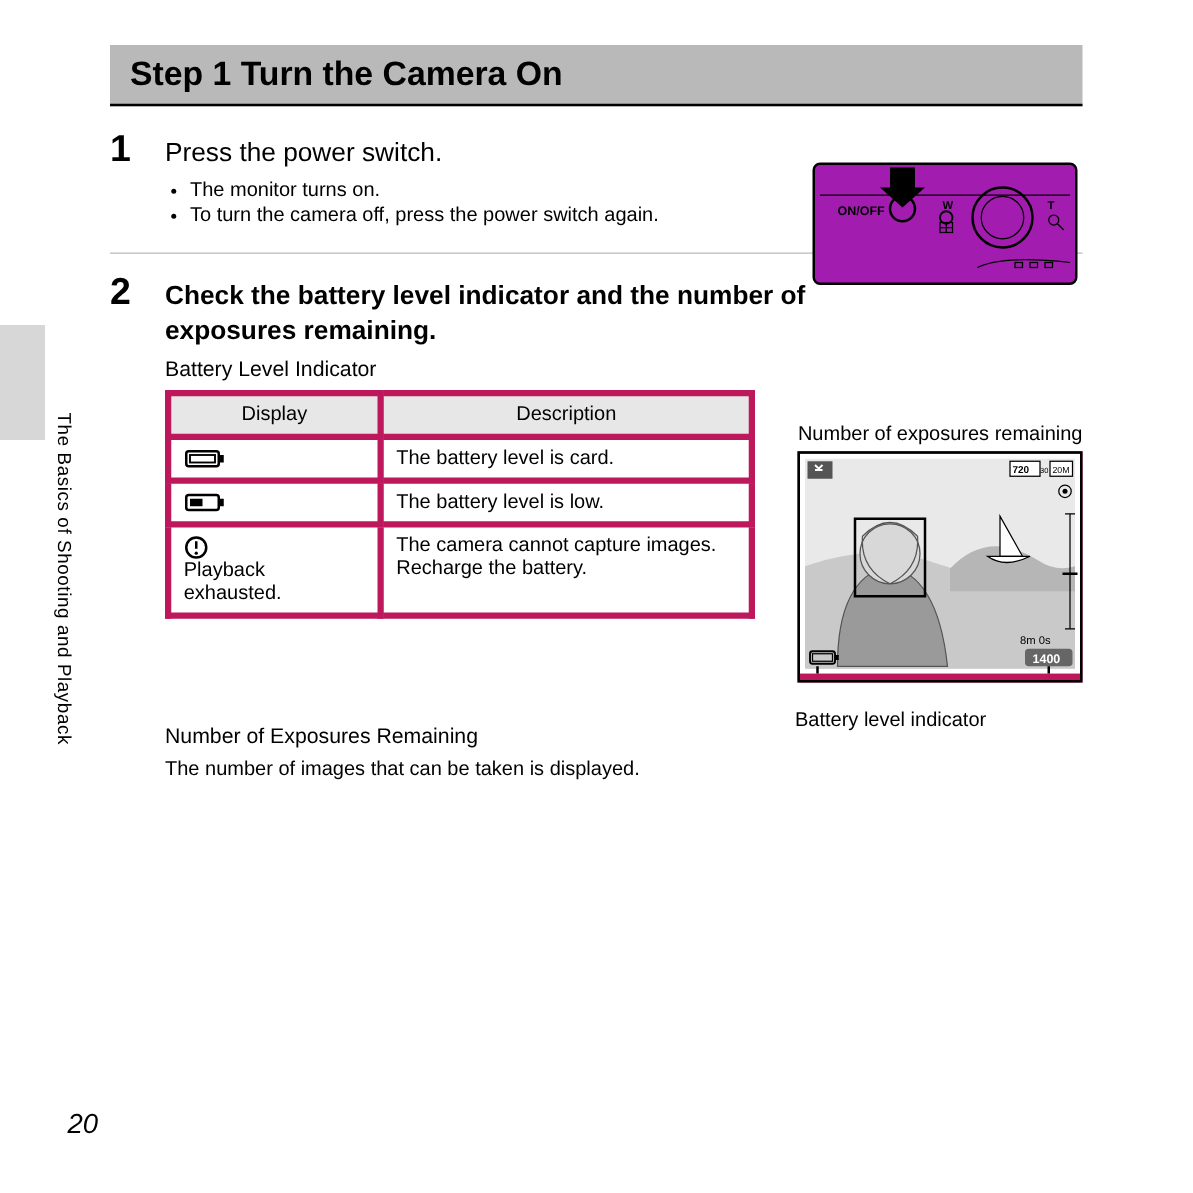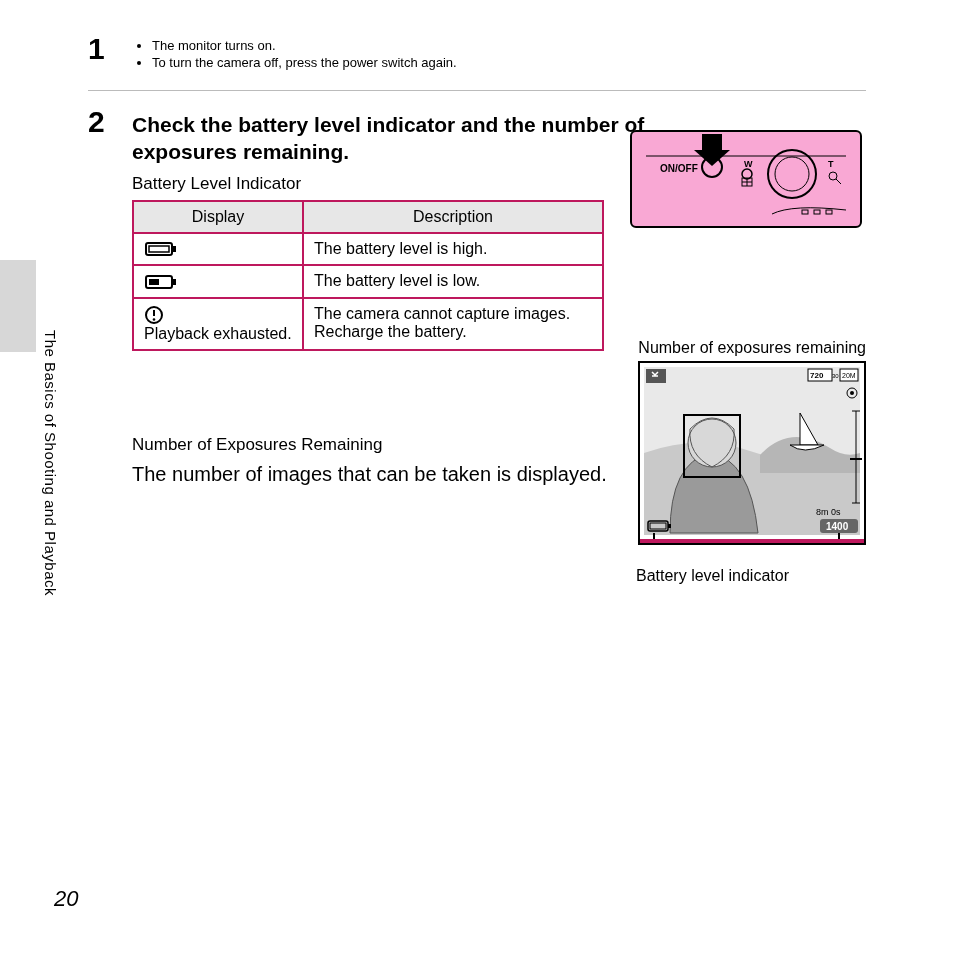--- a/index.html
+++ b/index.html
@@ -47,21 +47,21 @@
     margin-top: -2px;
   }
   .step-body { flex: 1; }
   .step-head {
     font-size: 21px;
     font-weight: 400;
     margin: 2px 0 8px 0;
     line-height: 1.3;
   }
   .bullets { margin: 0; padding: 0 0 0 20px; list-style: disc; }
-  .bullets li { font-size: 13px; margin: 2px 0; }
+  .bullets li { font-size: 16px; margin: 2px 0; }
 
   
   .side-tab {
     position: absolute;
     left: 0; top: 260px;
     width: 36px; height: 92px;
     background: #d7d7d7;
   }
   .side-text {
     position: absolute;
@@ -69,36 +69,36 @@
     writing-mode: vertical-rl;
     font-size: 15px;
     font-weight: 400;
     letter-spacing: 0.5px;
   }
 
   
   .camera-top {
     position: absolute;
     right: 92px; top: 130px;
-    width: 232px; height: 98px;
+    width: 212px; height: 98px;
     border: 2px solid #000;
     border-radius: 6px;
-    background: #f9a8d4;
+    background: #a21caf;
   }
   .camera-top svg { width: 100%; height: 100%; display:block; }
 
   
   .batt-heading { font-size: 17px; margin: 6px 0 6px 0; }
   .batt-table {
     border-collapse: collapse;
     width: 472px;
     font-size: 16px;
   }
   .batt-table th, .batt-table td {
-    border: 2px solid #be185d;
+    border: 5px solid #be185d;
     padding: 6px 10px;
     text-align: left;
     vertical-align: top;
   }
   .batt-table th { background: #e7e7e7; font-weight: 400; text-align: center; }
   .batt-table .icon-cell { width: 170px; }
   .batt-icon { display: inline-block; vertical-align: middle; }
 
   
   .monitor-block {
@@ -107,45 +107,49 @@
     top: 338px;
     width: 230px;
     text-align: right;
   }
   .mon-label-top { font-size: 16px; margin-bottom: 4px; line-height:1.2;}
   .mon-svg-wrap { border: 2px solid #000; display:inline-block; background:#be185d; }
   .mon-label-bot { font-size: 16px; text-align: left; margin-top: 8px; }
 
   
   .sub-heading { font-size: 17px; margin: 84px 0 6px 0; }
-  .body-text { font-size: 20px; margin: 0 0 6px 0; line-height:1.35; }
+  .body-text { font-size: 16px; margin: 0 0 6px 0; line-height:1.35; }
   .bullets2 { margin: 0; padding-left: 20px; list-style: disc; font-size:16px; line-height:1.35;}
   .in-icon {
     display:inline-block; width:18px; height:14px; vertical-align:-2px;
   }
 
   .page-num {
     position: absolute;
     left: 54px; bottom: 42px;
     font-size: 22px;
     font-style: italic;
   }
 </style>
 </head>
 <body>
 
 <div class="page">
 
   <div class="side-tab"></div>
   <div class="side-text">The Basics of Shooting and Playback</div>
 
+  <div class="title-bar">
+    <h1>Step 1 Turn the Camera On</h1>
+  </div>
 
   <div class="step">
     <div class="step-num">1</div>
     <div class="step-body">
+      <div class="step-head">Press the power switch.</div>
       <ul class="bullets">
         <li>The monitor turns on.</li>
         <li>To turn the camera off, press the power switch again.</li>
       </ul>
     </div>
   </div>
 
   <div class="camera-top">
     <svg viewBox="0 0 208 94">
       <line x1="4" y1="24" x2="204" y2="24" stroke="#000" stroke-width="1"></line>
@@ -186,21 +190,21 @@
           <th>Description</th>
         </tr>
         <tr>
           <td class="icon-cell">
             <svg class="batt-icon" width="34" height="18" viewBox="0 0 34 18">
               <rect x="2" y="3" width="26" height="12" rx="2" fill="none" stroke="#000" stroke-width="2"></rect>
               <rect x="28" y="6" width="4" height="6" fill="#000"></rect>
               <rect x="5" y="6" width="20" height="6" fill="none" stroke="#000" stroke-width="1.5"></rect>
             </svg>
           </td>
-          <td>The battery level is high.</td>
+          <td>The battery level is card.</td>
         </tr>
         <tr>
           <td class="icon-cell">
             <svg class="batt-icon" width="34" height="18" viewBox="0 0 34 18">
               <rect x="2" y="3" width="26" height="12" rx="2" fill="none" stroke="#000" stroke-width="2"></rect>
               <rect x="28" y="6" width="4" height="6" fill="#000"></rect>
               <rect x="5" y="6" width="10" height="6" fill="#000"></rect>
             </svg>
           </td>
           <td>The battery level is low.</td>

